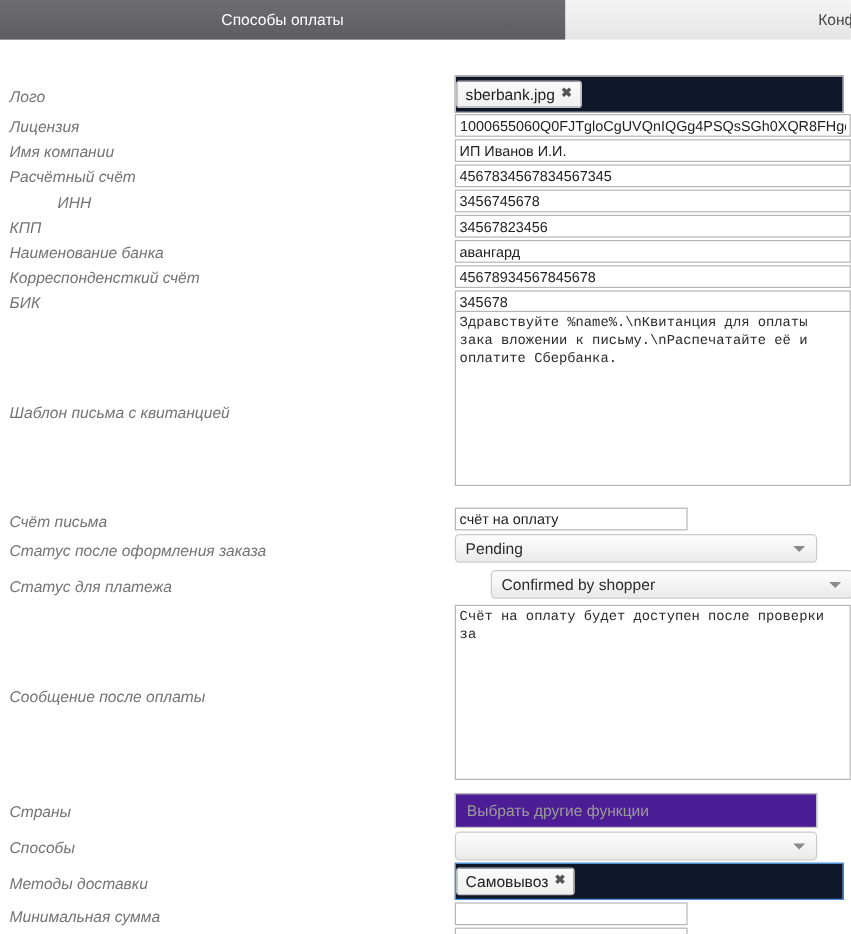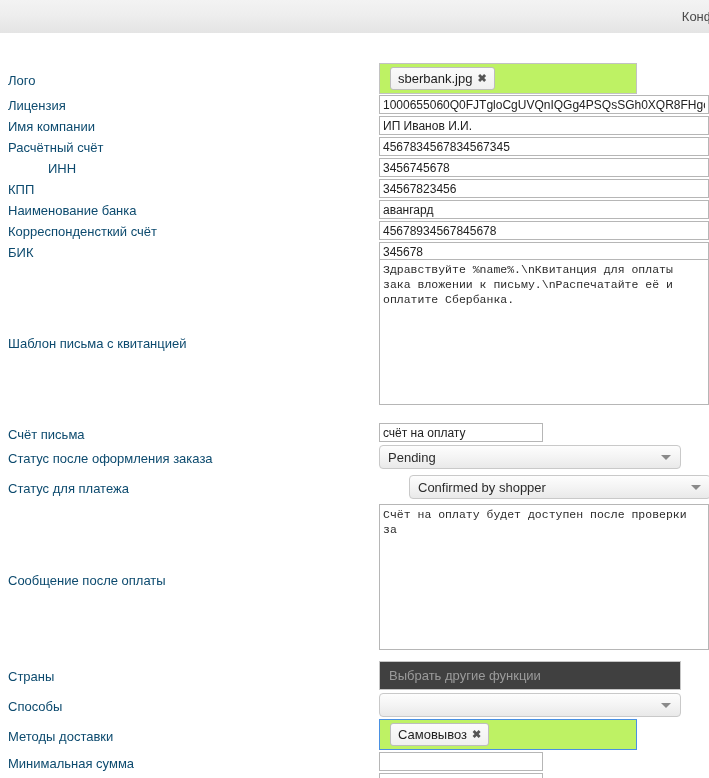--- a/index.html
+++ b/index.html
@@ -58,54 +58,55 @@
     width: 709px;
   }
   .row {
     position: relative;
     width: 709px;
   }
   .label {
     position: absolute;
     left: 8px;
     font-size: 13px;
-    color: #0c4a6e;
+    color: #737373;
     white-space: nowrap;
+    font-style: italic;
   }
   .ctl {
     position: absolute;
     left: 379px;
   }
 
   
   .tin {
     box-sizing: border-box;
     height: 19px;
     border: 1px solid #b6b6b6;
     background: #ffffff;
     font-family: "Liberation Sans", sans-serif;
     font-size: 12px;
     color: #222;
     padding: 1px 3px;
     line-height: 15px;
     outline: none;
   }
   .tin.wide { width: 330px; }
-  .tin.mid  { width: 164px; }
+  .tin.mid  { width: 194px; }
 
   
   .tokenbox {
     box-sizing: border-box;
-    width: 258px;
+    width: 324px;
     height: 31px;
     border: 1px solid #c2c2c2;
-    background: #bef264;
-    display: flex;
-    align-items: center;
-    padding: 0 10px;
+    background: #0f172a;
+    display: flex;
+    align-items: center;
+    padding: 0 0;
   }
   .tokenbox.focused {
     border: 1px solid #4a90e2;
     box-shadow: 0 0 0 0px #4a90e2;
   }
   .chip {
     display: inline-flex;
     align-items: center;
     gap: 5px;
     height: 21px;
@@ -168,32 +169,35 @@
     border-right: 5px solid transparent;
     border-top: 5px solid #8a8a8a;
   }
 
   
   .phbox {
     box-sizing: border-box;
     width: 302px;
     height: 29px;
     border: 1px solid #c6c6c6;
-    background: #404040;
+    background: #4c1d95;
     display: flex;
     align-items: center;
     padding: 0 9px;
     font-size: 13px;
     color: #9b9b9b;
   }
 </style>
 </head>
 <body>
 
 <div class="tabstrip">
+  <div class="tab active">
+    <span class="tab-label">Способы оплаты</span>
+  </div>
   <div class="tab inactive">
     <span class="tab-label">Конфигу</span>
   </div>
 </div>
 
 <div class="form">
 
   <div class="row">
     <div class="label" style="top:40px;">Лого</div>
     <div class="ctl" style="top:30px;">

